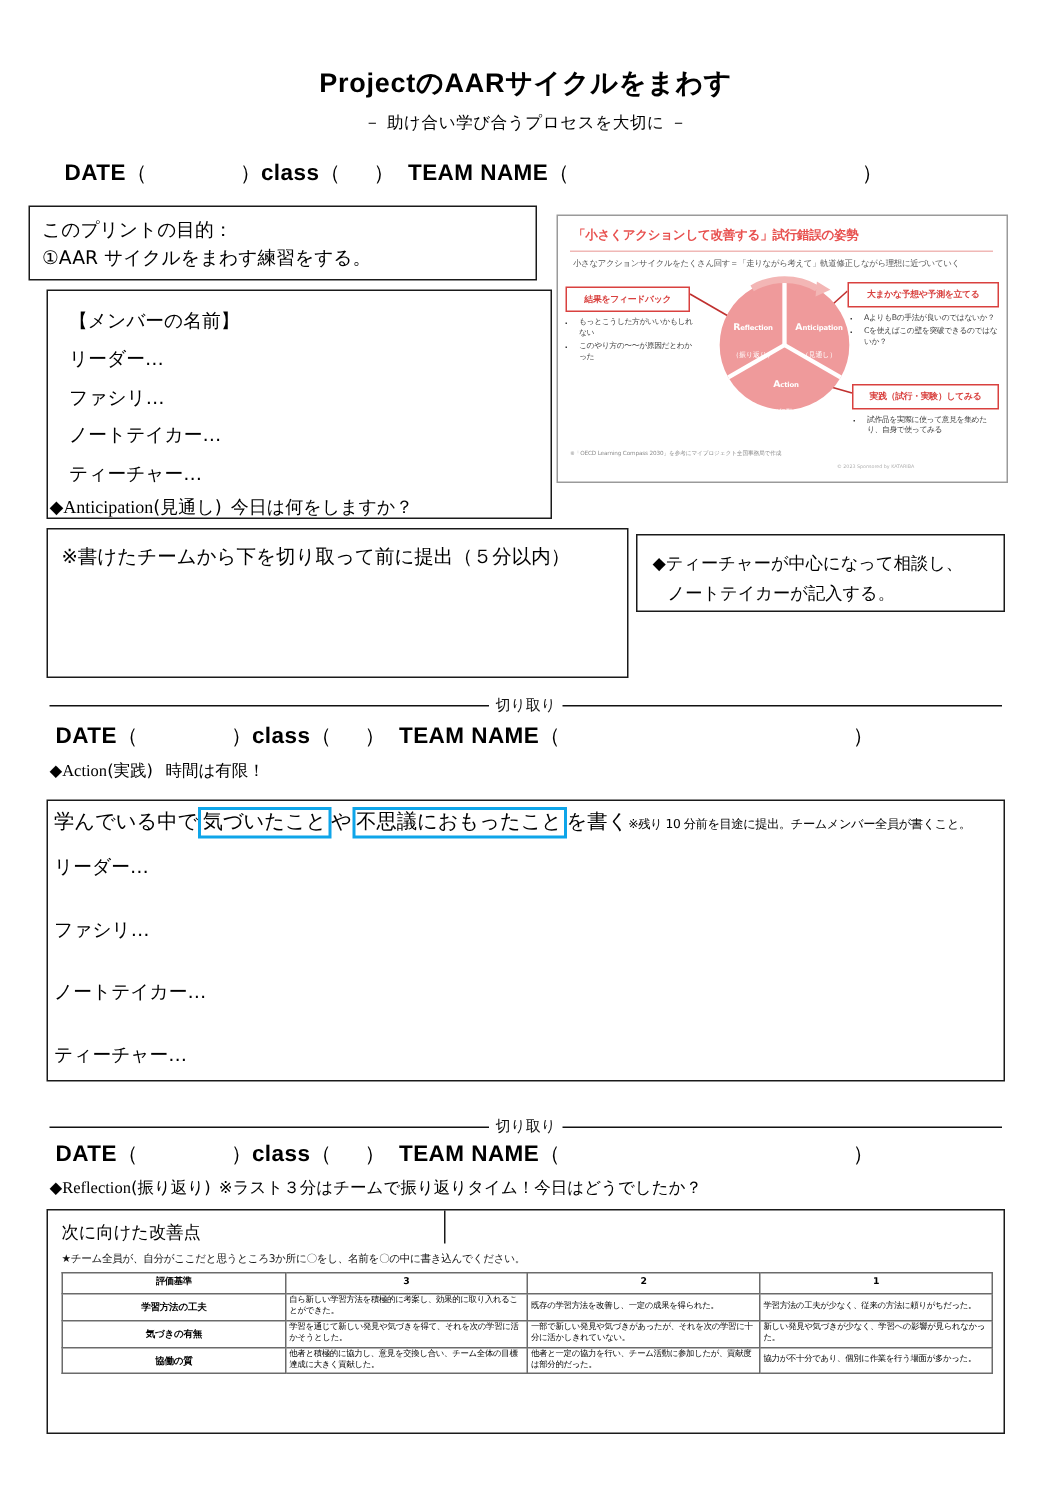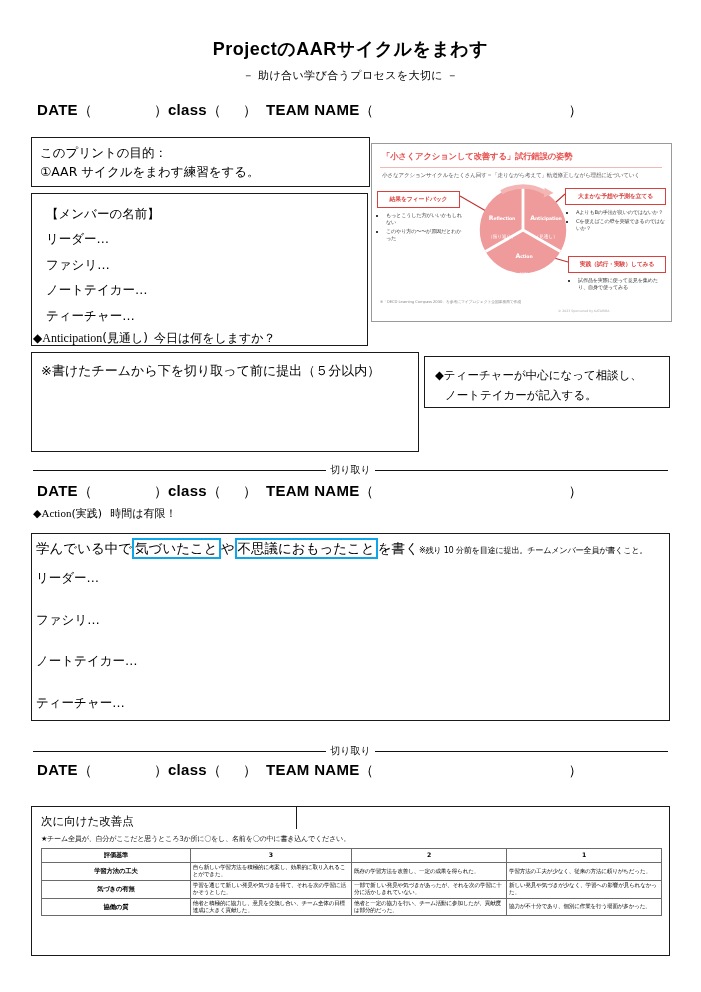--- a/index.html
+++ b/index.html
@@ -1,21 +1,21 @@
 <!DOCTYPE html>
 <html lang="ja"><head>
 <meta charset="utf-8">
 <style>
   html,body{margin:0;padding:0;background:#ffffff;}
   body{
     width:701px;height:992px;position:relative;
     font-family:"Liberation Serif","DejaVu Serif",serif;
     color:#000;overflow:hidden;
   }
-  .page{position:absolute;inset:0;padding:0;}
+  .page{position:absolute;inset:0;padding:6px;}
 
   
   .title{
     text-align:center;font-size:18px;font-weight:bold;
     font-family:"Liberation Sans","DejaVu Sans",sans-serif;
     margin:0;padding-top:37px;letter-spacing:.5px;
   }
   .title .jp{font-weight:bold;font-family:"DejaVu Sans",sans-serif;}
   .subtitle{
     text-align:center;font-size:11px;margin-top:7px;
@@ -33,21 +33,21 @@
   .sp-date{display:inline-block;width:62px;}
   .sp-class{display:inline-block;width:22px;}
   .sp-team{display:inline-block;width:195px;}
   .gap{display:inline-block;width:9px;}
 
   
   .box{border:1px solid #1a1a1a;box-sizing:border-box;}
   .jp{font-family:"DejaVu Sans","Liberation Sans",sans-serif;}
 
   .purpose{
-    position:absolute;left:31px;top:137px;width:339px;height:50px;
+    position:absolute;left:19px;top:137px;width:339px;height:50px;
     padding:5px 8px 0 8px;font-size:12.5px;line-height:1.55;
   }
   .members{
     position:absolute;left:31px;top:193px;width:337px;height:153px;
     padding:7px 8px 0 14px;font-size:12.5px;line-height:2.03;
   }
 
   
   .diagram{
     position:absolute;left:371px;top:143px;width:299px;height:177px;
@@ -344,20 +344,23 @@
       <span class="par jp">（</span>
       <span class="sp-class"></span>
       <span class="par jp">）</span>
       <span class="gap"></span>
       <span class="lbl">TEAM NAME</span>
       <span class="par jp">（</span>
       <span class="sp-team"></span>
       <span class="par jp">）</span>
   </div>
 
+  <div class="refl-line">
+    <span class="jp">◆</span><span>Reflection</span><span class="jp">(振り返り)</span>&nbsp;&nbsp;<span class="jp">※ラスト３分はチームで振り返りタイム！今日はどうでしたか？</span>
+  </div>
 
   <div class="box s3box">
     <div class="s3left jp">
       <span>次に向けた改善点</span>
     </div>
     <div class="s3right">
       <div class="s3note">★チーム全員が、自分がここだと思うところ3か所に〇をし、名前を〇の中に書き込んでください。</div>
       <table class="eval">
         <colgroup>
             <col class="c0">

